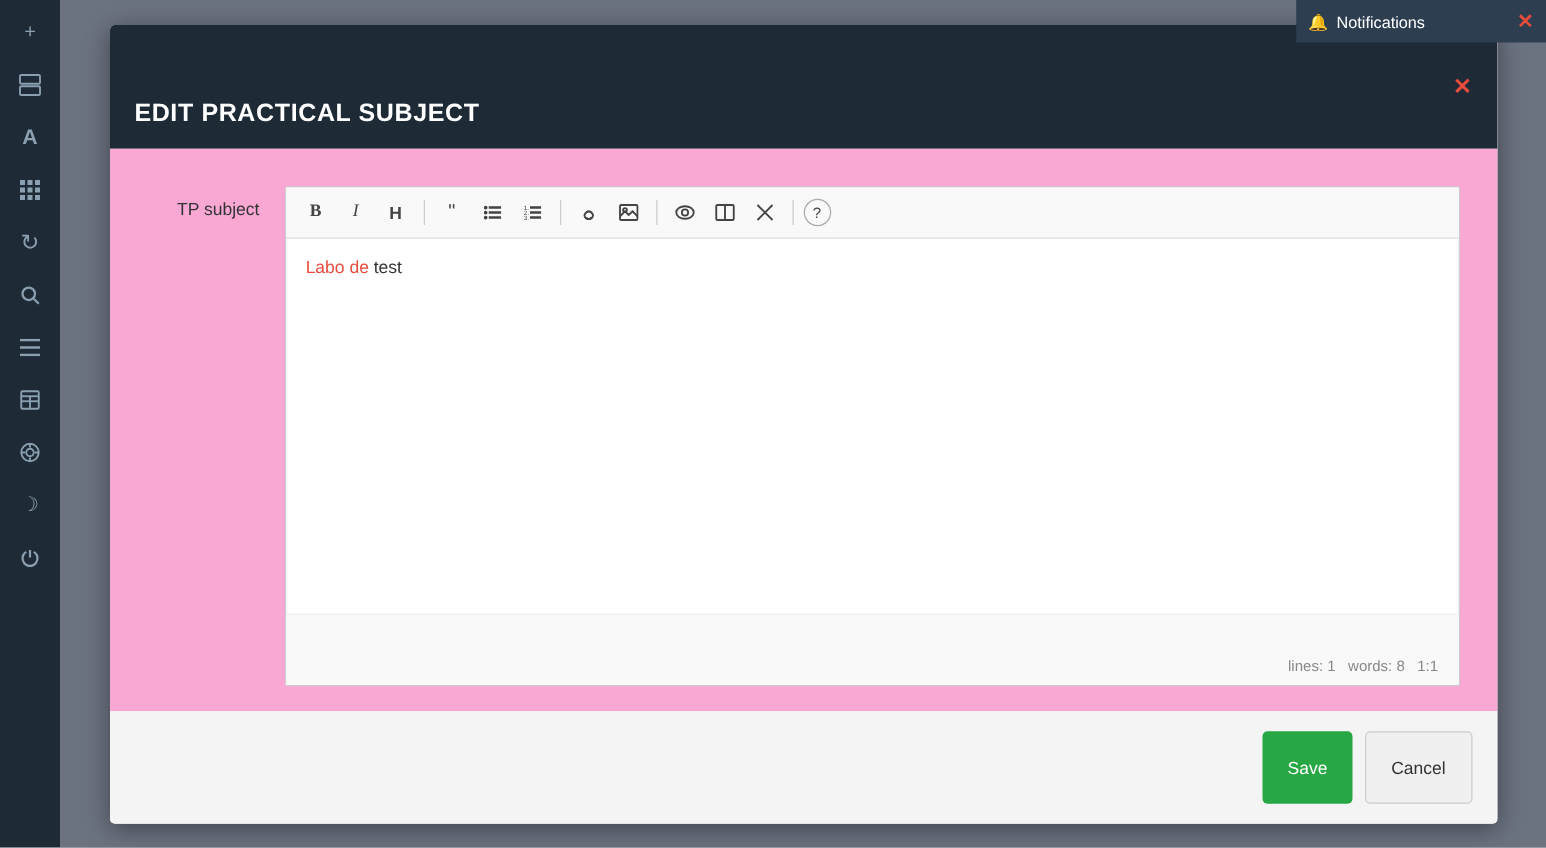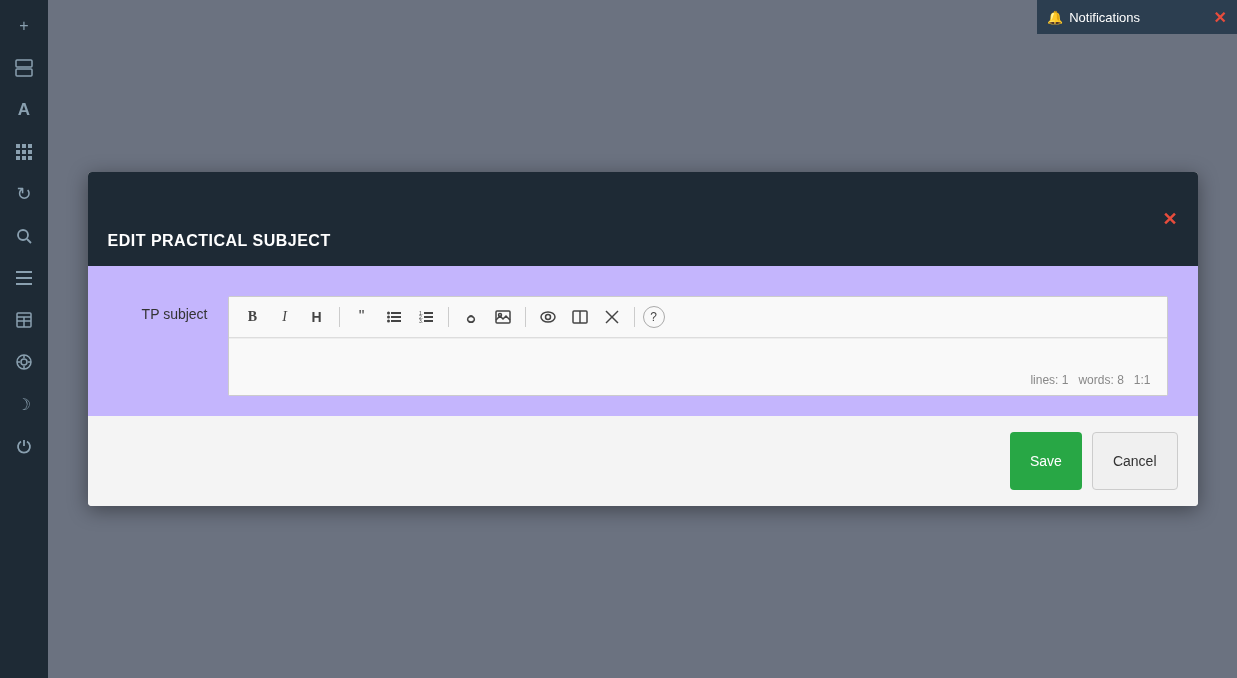--- a/index.html
+++ b/index.html
@@ -87,34 +87,34 @@
     }
     .dialog-header {
       background: #1e2a35;
       padding: 16px 20px;
       display: flex;
       align-items: center;
       justify-content: space-between;
     }
     .dialog-title {
       color: #fff;
-      font-size: 16px;
+      font-size: 20px;
       font-weight: bold;
       letter-spacing: 0.5px;
       margin-top: 44px;
     }
     .dialog-close {
       color: #e74c3c;
       font-size: 18px;
       cursor: pointer;
       font-weight: bold;
     }
     .dialog-body {
       padding: 30px 30px 20px;
-      background: #c4b5fd;
+      background: #f9a8d4;
     }
     .form-row {
       display: flex;
       align-items: flex-start;
       gap: 20px;
     }
     .form-label {
       color: #333;
       font-size: 14px;
       padding-top: 10px;
@@ -352,20 +352,23 @@
             <button class="toolbar-btn">
               <svg width="14" height="14" viewBox="0 0 14 14" fill="none" stroke="#444" stroke-width="1.5">
                 <line x1="1" y1="1" x2="13" y2="13"></line>
                 <line x1="13" y1="1" x2="1" y2="13"></line>
               </svg>
             </button>
             <div class="toolbar-separator"></div>
             <button class="toolbar-btn" style="border:1px solid #aaa;border-radius:50%;width:22px;height:22px;font-size:12px;">?</button>
           </div>
 
+          <div class="editor-content" contenteditable="true" style="">
+            <span class="editor-text-highlight">Labo de</span><span> test</span>
+          </div>
 
           <div class="editor-footer">
             <div class="editor-stats">
               <span>lines: 1</span>
               <span>words: 8</span>
               <span>1:1</span>
             </div>
           </div>
         </div>
       </div>

